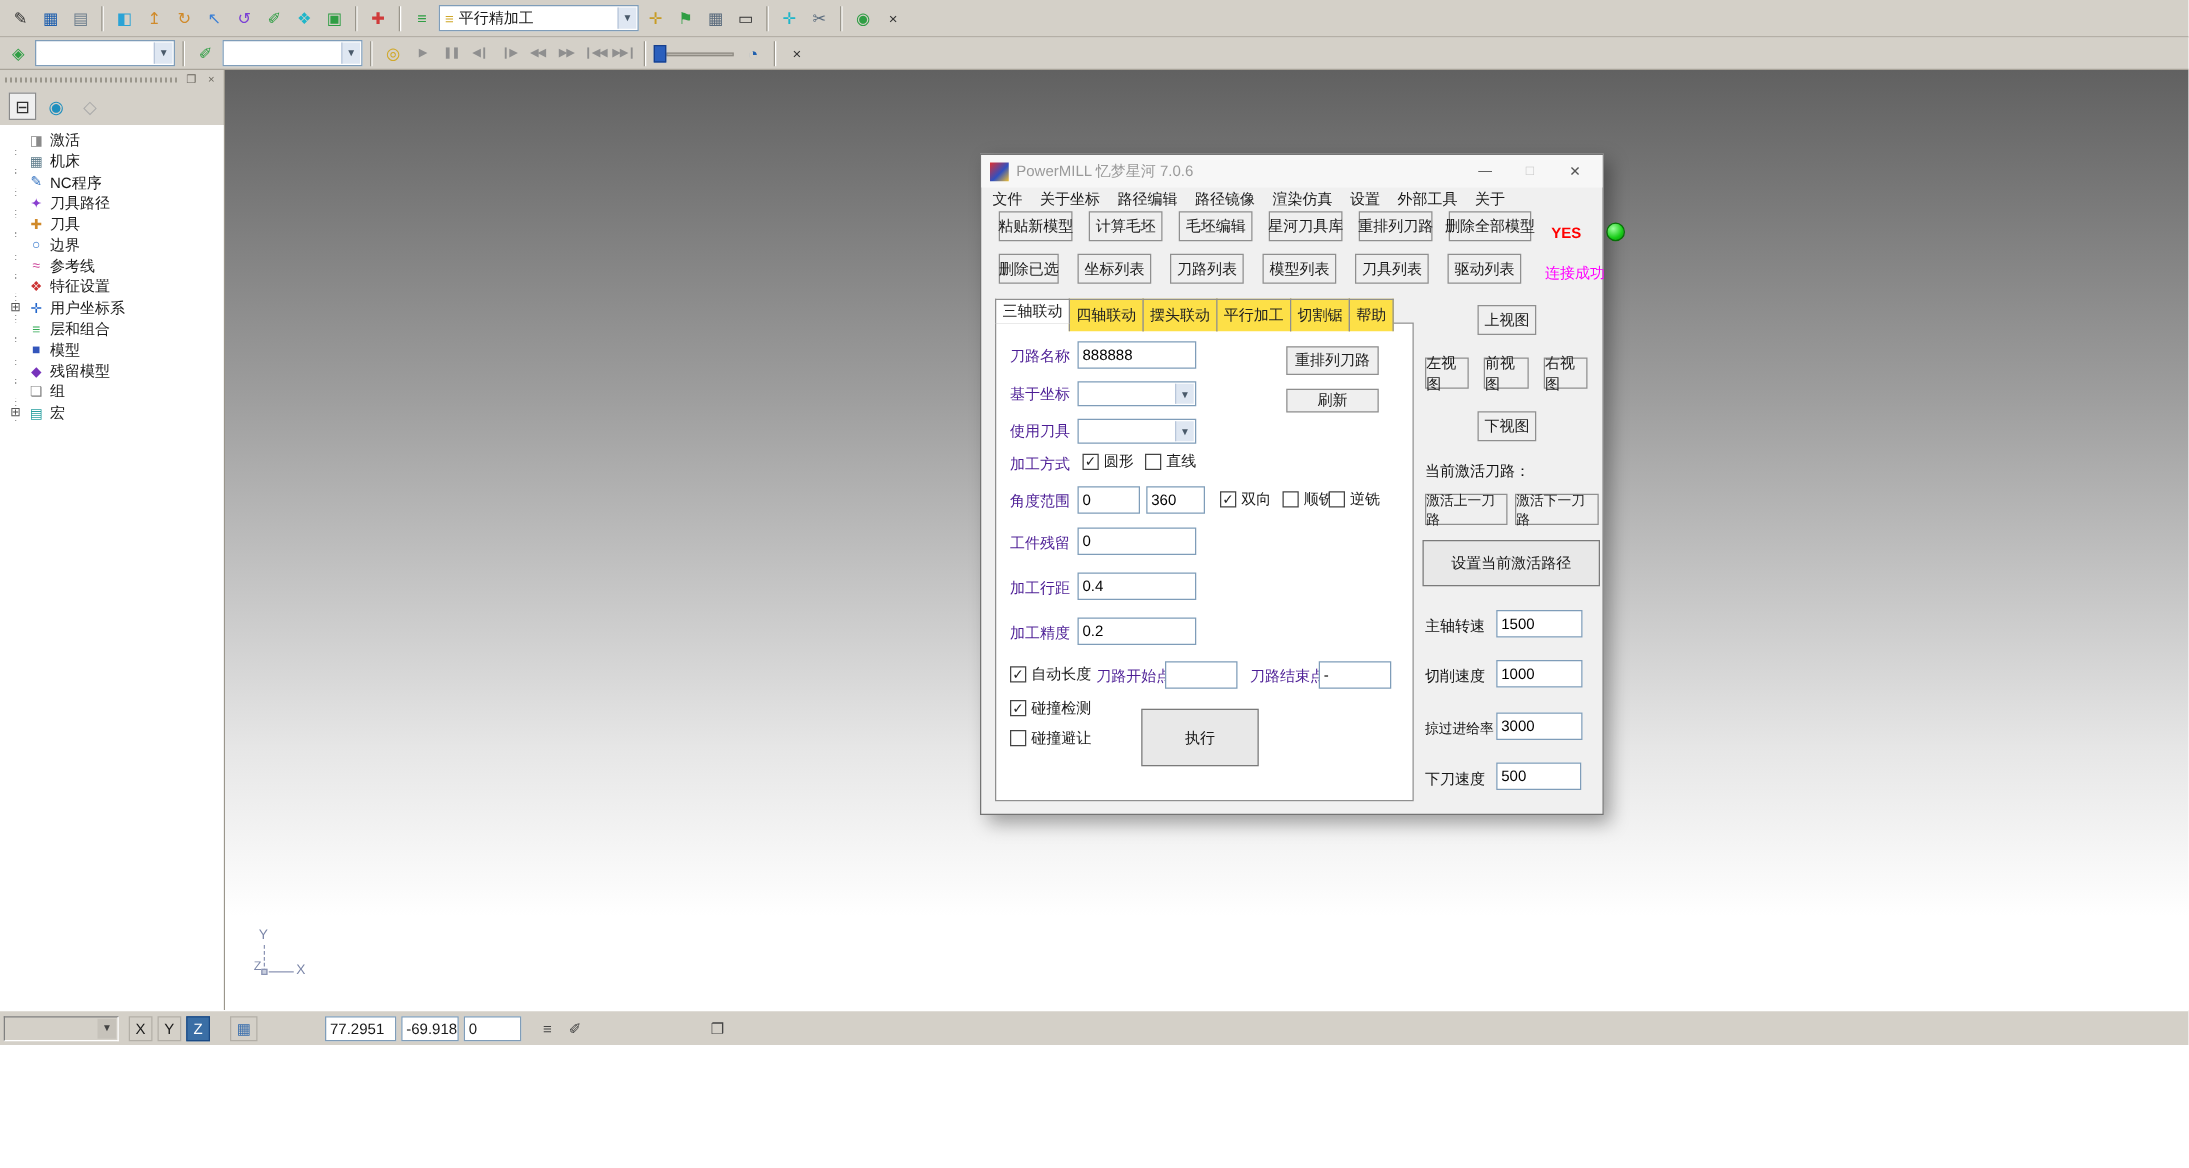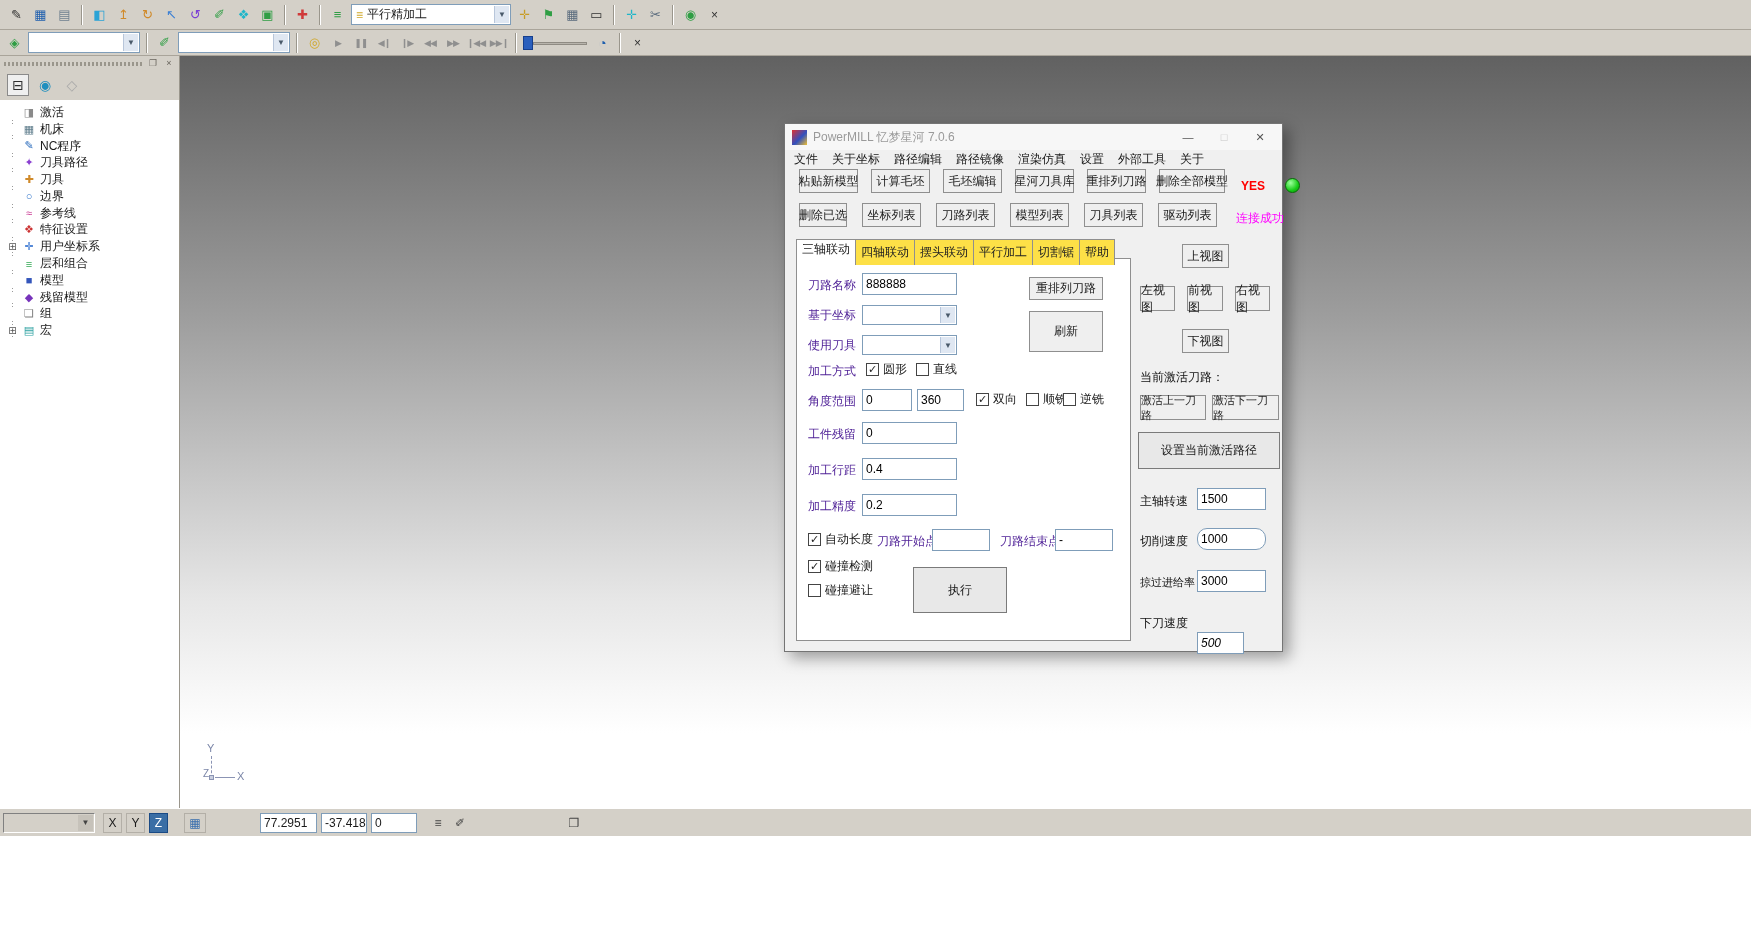--- a/index.html
+++ b/index.html
@@ -362,21 +362,21 @@
     <div class="panel" data-name="tab-content-panel">
       <span class="flabel" style="left:11px;top:18px" data-name="toolpath-name-label">刀路名称</span>
       <input class="tin" style="left: 65px; top: 14px; width: 95px;" data-name="toolpath-name-input" value="888888">
       <span class="pabtn" style="left:232px;top:18px;width:74px;height:23px" data-name="rearrange-button">重排列刀路</span>
 
       <span class="flabel" style="left:11px;top:48px" data-name="base-coordinate-label">基于坐标</span>
       <div class="fcombo" style="left:65px;top:46px" data-name="base-coordinate-combo">
         <span data-name="base-coordinate-value"></span>
         <span class="arrow" data-name="chevron-down-icon">▼</span>
       </div>
-      <span class="pabtn" style="left:232px;top:52px;width:74px;height:41px" data-name="refresh-button">刷新</span>
+      <span class="pabtn" style="left:232px;top:52px;width:74px;height:19px" data-name="refresh-button">刷新</span>
 
       <span class="flabel" style="left:11px;top:78px" data-name="use-tool-label">使用刀具</span>
       <div class="fcombo" style="left:65px;top:76px" data-name="use-tool-combo">
         <span data-name="use-tool-value"></span>
         <span class="arrow" data-name="chevron-down-icon">▼</span>
       </div>
 
       <span class="flabel" style="left:11px;top:104px" data-name="machining-method-label">加工方式</span>
       <span class="cbrow" style="left:69px;top:102px" data-name="circle-checkbox">
         <span class="cbox" data-name="checkbox-box">✓</span>
@@ -439,38 +439,38 @@
     <span class="pabtn" style="left:397px;top:205px;width:47px;height:24px" data-name="bottom-view-button">下视图</span>
 
     <span class="rlabel" style="left:355px;top:245px" data-name="active-toolpath-label">当前激活刀路：</span>
     <span class="pabtn" style="left:355px;top:271px;width:66px;height:25px;font-size:11px" data-name="activate-prev-toolpath-button">激活上一刀路</span>
     <span class="pabtn" style="left:427px;top:271px;width:67px;height:25px;font-size:11px" data-name="activate-next-toolpath-button">激活下一刀路</span>
     <span class="pabtn bigbtn" style="left:353px;top:308px;width:142px;height:37px" data-name="set-active-path-button">设置当前激活路径</span>
 
     <span class="rlabel" style="left:355px;top:369px" data-name="spindle-speed-label">主轴转速</span>
     <input class="tin" style="left: 412px; top: 364px; width: 69px;" data-name="spindle-speed-input" value="1500">
     <span class="rlabel" style="left:355px;top:409px" data-name="cutting-feed-label">切削速度</span>
-    <input class="tin" style="left: 412px; top: 404px; width: 69px; border-radius: 10px;" data-name="cutting-feed-input" value="1000">
+    <input class="tin" style="left: 412px; top: 404px; width: 69px;" data-name="cutting-feed-input" value="1000">
     <span class="rlabel" style="left:355px;top:451px;font-size:11px" data-name="skim-feed-label">掠过进给率</span>
     <input class="tin" style="left: 412px; top: 446px; width: 69px;" data-name="skim-feed-input" value="3000">
     <span class="rlabel" style="left:355px;top:491px" data-name="plunge-feed-label">下刀速度</span>
-    <input class="tin" style="left: 412px; top: 508px; width: 47px; font-style: italic;" data-name="plunge-feed-input" value="500">
+    <input class="tin" style="left: 412px; top: 486px; width: 68px;" data-name="plunge-feed-input" value="500">
   </div>
 
   <div class="statusbar" data-name="status-bar">
     <div class="sb-combo" data-name="status-combo">
       <span data-name="status-combo-value"></span>
       <span class="arrow" data-name="chevron-down-icon">▼</span>
     </div>
     <span class="sb-btn" style="margin-left:4px" data-name="x-axis-button">X</span>
     <span class="sb-btn" data-name="y-axis-button">Y</span>
     <span class="sb-btn active" data-name="z-axis-button">Z</span>
     <span class="sb-tool" style="margin-left:12px" data-name="grid-icon">▦</span>
     <span class="sb-input" style="margin-left:50px;width:57px;display:inline-flex;align-items:center" data-name="coordinate-x-field">77.2951</span>
-    <span class="sb-input" style="width:46px;display:inline-flex;align-items:center" data-name="coordinate-y-field">-37.418</span>
+    <span class="sb-input" style="width:46px;display:inline-flex;align-items:center" data-name="coordinate-y-field">-69.918</span>
     <span class="sb-input" style="width:46px;display:inline-flex;align-items:center" data-name="coordinate-z-field">0</span>
     <span class="sbicon" style="margin-left:8px" data-name="list-icon">≡</span>
     <span class="sbicon" data-name="pen-icon">✐</span>
     <span class="sbicon" style="margin-left:92px" data-name="monitor-icon">❐</span>
   </div>
   <div class="bottom-fill" data-name="empty-area"></div>
 
 </div>
 
 </body></html>

